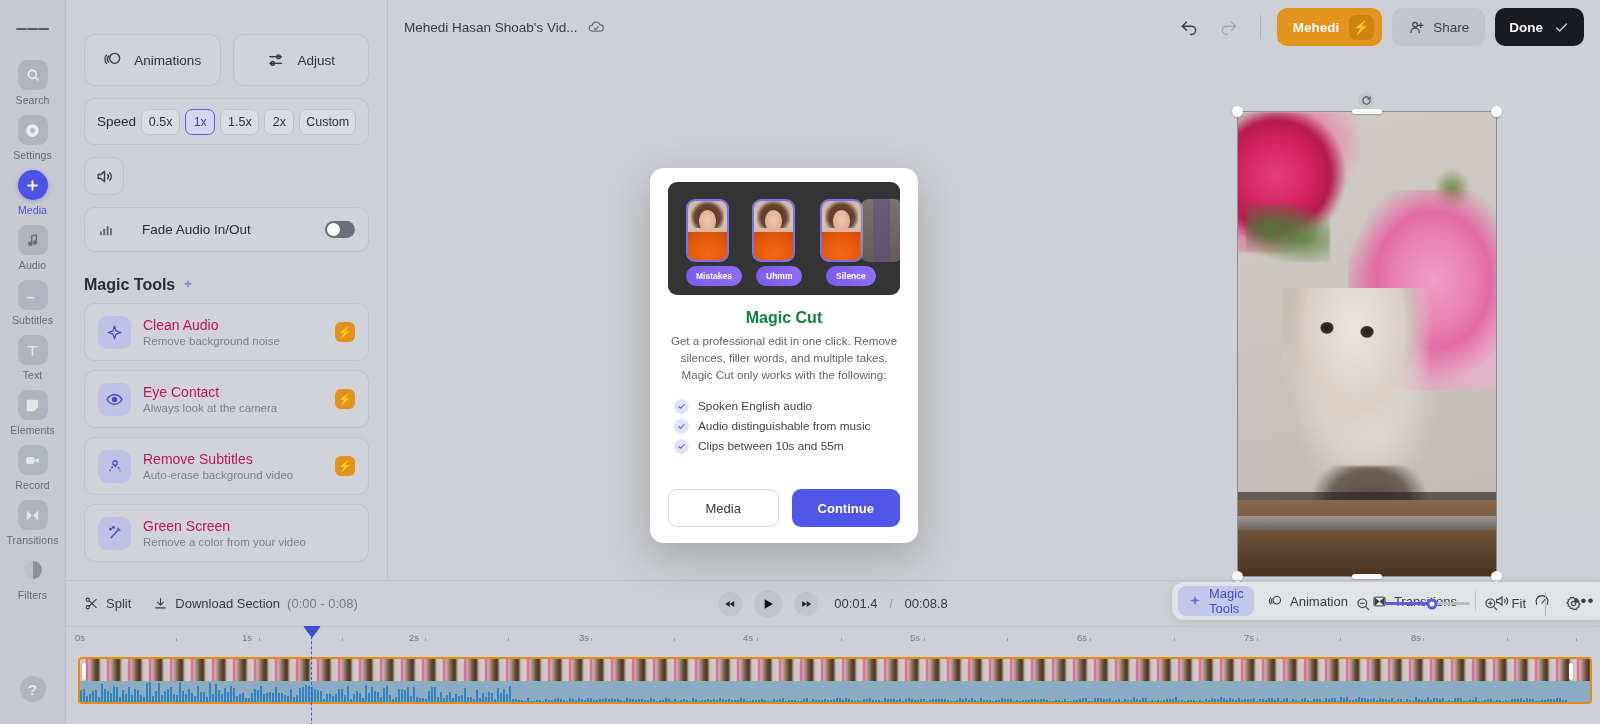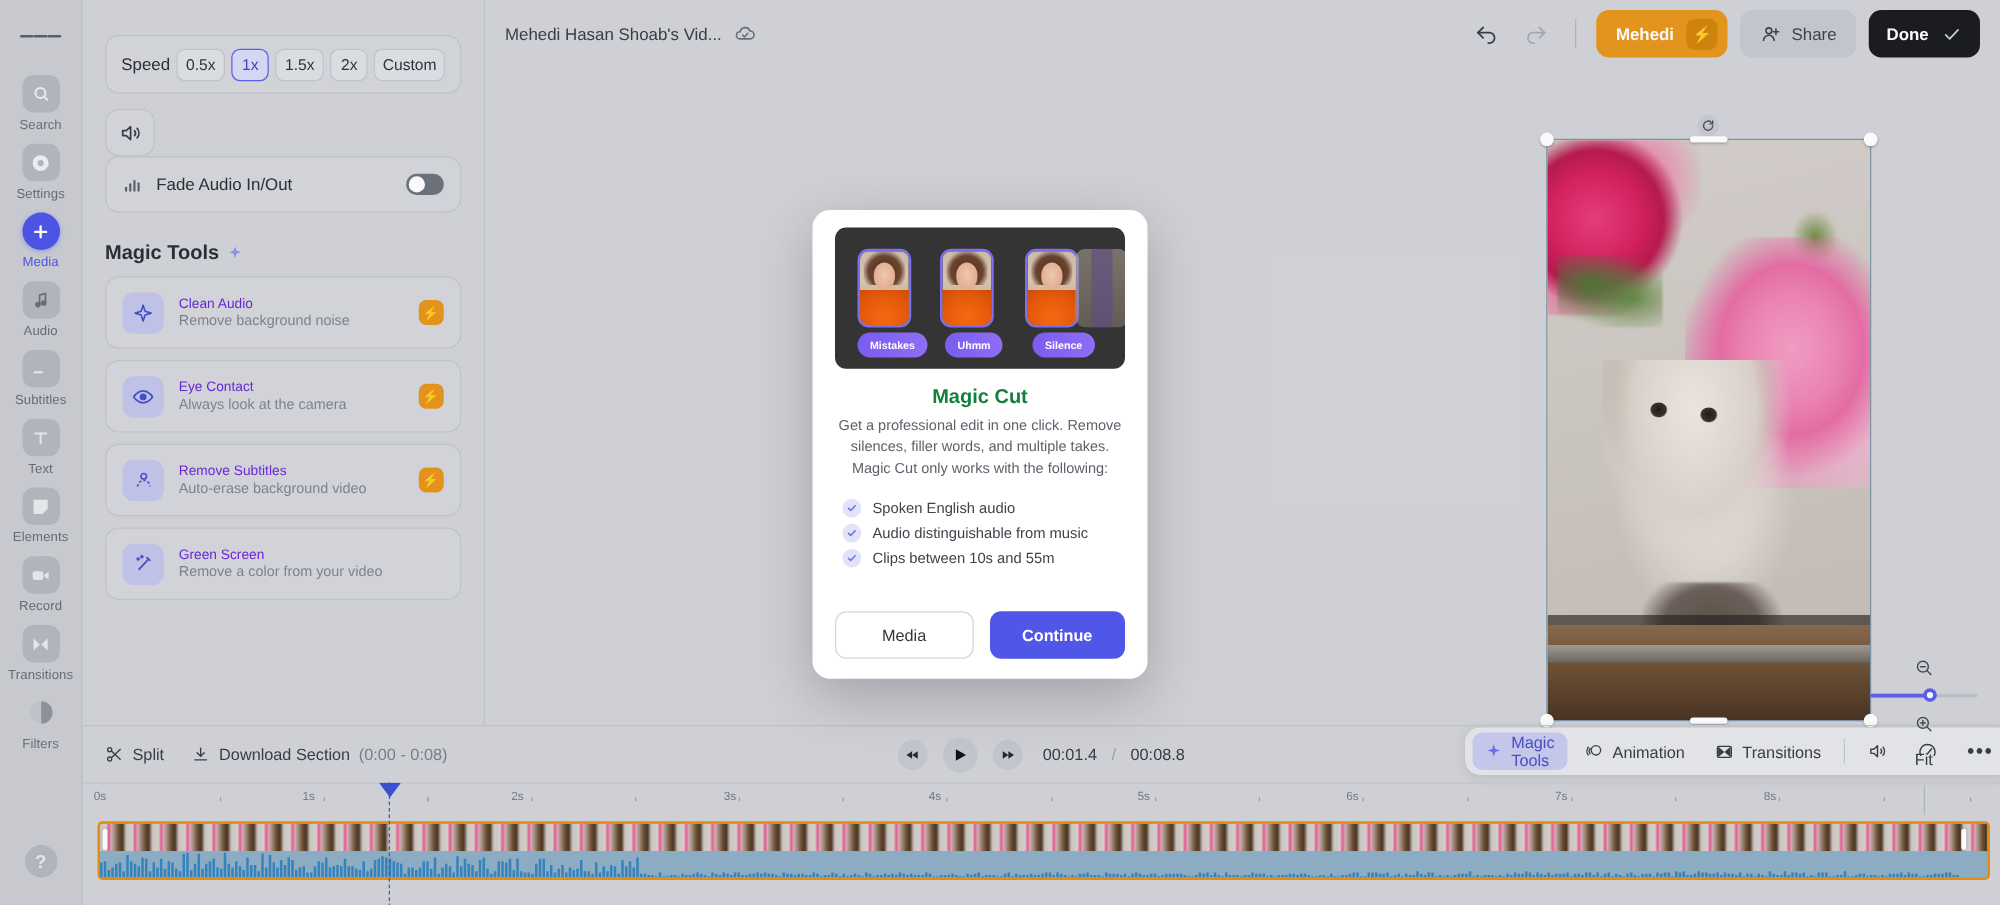--- a/index.html
+++ b/index.html
@@ -83,34 +83,34 @@
     display: flex; align-items: center; padding: 0 8px 0 12px; gap: 10px;
   }
   .track { position: relative; flex: 1; height: 3px; background: #bfc2c8; border-radius: 2px; cursor: pointer;}
   .track .fill { position: absolute; left: 0; top: 0; height: 3px; width: 32%; background: #5b62ea; border-radius: 2px;}
   .track .knob {
     position: absolute; left: 32%; top: 50%; transform: translate(-50%,-50%);
     width: 13px; height: 13px; border-radius: 50%; background: #fff; border: 3px solid #5b62ea;
   }
   .volval { font-size: 12.5px; color: #3a3d44; background: #cdcfd4; border-radius: 6px; padding: 4px 7px; }
 
-  .faderow { height: 45px; border: 1px solid #c3c6cc; border-radius: 11px; background: #d6d8dc;
-    display: flex; align-items: center; padding: 0 13px; gap: 11px; }
+  .faderow { margin-top: 12px; height: 45px; border: 1px solid #c3c6cc; border-radius: 11px; background: #d6d8dc;
+    display: flex; align-items: center; padding: 0 13px; gap: 28px; }
   .fade-lbl { font-size: 13.5px; margin-right: auto; }
   .toggle { width: 30px; height: 17px; border-radius: 9px; background: #6f737c; position: relative; cursor: pointer; }
   .toggle .dot { position: absolute; left: 2px; top: 2px; width: 13px; height: 13px; border-radius: 50%; background: #fff; }
 
   .mt-head { margin-top: 24px; font-size: 16px; font-weight: bold; display: flex; align-items: center; gap: 6px;}
   .mt-item {
     margin-top: 9px; height: 58px; border: 1px solid #c3c6cc; border-radius: 11px; background: #d6d8dc;
     display: flex; align-items: center; padding: 0 13px; gap: 12px; cursor: pointer;
   }
   .mt-ico { width: 33px; height: 33px; border-radius: 9px; background: #c3c5ea; display:flex; align-items:center; justify-content:center; color:#4850c9;}
   .mt-txt { flex: 1; }
-  .mt-t { font-size: 11px; color: #6d28d9; }
+  .mt-t { font-size: 14px; color: #be185d; }
   .mt-s { font-size: 11.5px; color: #81858e; margin-top: 2px; }
   .bolt { width: 20px; height: 20px; border-radius: 6px; background: #e8951c; display:flex; align-items:center;justify-content:center; color:#fff; font-size:11px;}
 
   
   .topbar { position: absolute; left: 388px; top: 0; right: 0; height: 54px; display: flex; align-items: center; padding: 0 16px; }
   .proj-name { font-size: 13.5px; color: #3b3e45; }
   .cloud { margin-left: 10px; color: #6c7079; display: flex; align-items: center; cursor: pointer;}
   .top-right { margin-left: auto; display: flex; align-items: center; gap: 10px; }
   .icobtn { width: 30px; height: 30px; display: flex; align-items:center; justify-content:center; cursor: pointer; color: #3b3e45;}
   .icobtn.dis { color: #a8abb2; }
@@ -198,21 +198,21 @@
     border-top: 1px solid #c2c5cb;
     display: flex; align-items: center; padding: 0 18px; gap: 22px;
   }
   .tlbtn { display: flex; align-items: center; gap: 7px; font-size: 13px; color: #3b3e45; cursor: pointer; }
   .tlbtn .muted { color: #7b7f88; }
   .tl-center { position: absolute; left: 50%; transform: translateX(-50%); display: flex; align-items: center; gap: 12px; }
   .rbtn { width: 24px; height: 24px; border-radius: 50%; background: #c6c9cf; display:flex;align-items:center;justify-content:center; cursor:pointer; color:#24272d;}
   .rbtn.big { width: 28px; height: 28px; }
   .tcode { font-size: 13px; color: #3b3e45; margin-left: 4px;}
   .tcode .sep { color: #9a9ea6; margin: 0 8px; }
-  .tl-right { margin-left: auto; display: flex; align-items: center; gap: 13px; flex-direction: column; }
+  .tl-right { margin-left: auto; display: flex; align-items: center; gap: 13px; }
   .ztrack { position: relative; width: 86px; height: 3px; background: #bfc2c8; border-radius: 2px; cursor: pointer;}
   .ztrack .zfill { position: absolute; left:0; top:0; height: 3px; width: 56%; background:#5b62ea; border-radius:2px;}
   .ztrack .zknob { position: absolute; left: 56%; top:50%; transform: translate(-50%,-50%); width: 11px; height: 11px; border-radius:50%; background:#fff; border: 3px solid #5b62ea;}
   .fitlbl { font-size: 13px; color: #3b3e45; cursor: pointer; }
 
   .ruler { position: absolute; left: 66px; top: 626px; right: 0; height: 24px; border-top: 1px solid #c5c8ce; }
   .tick { position: absolute; top: 11px; width: 1px; height: 3px; background: #9c9fa7; }
   .ticklbl { position: absolute; top: 5px; font-size: 9.5px; color: #797d86; transform: translateX(-1px); }
 
   .trackarea { position: absolute; left: 66px; top: 650px; right: 0; bottom: 0; }
@@ -379,20 +379,42 @@
           </svg>
       </div>
       <div class="rail-lbl">Filters</div>
     </div>
 
     <div class="rail-help">?</div>
   </div>
 
   <div class="panel">
 
+    <div class="row2">
+      <div class="card">
+        <span>
+          <svg width="20" height="20" viewBox="0 0 24 24" fill="none" stroke="#3a3d44" stroke-width="1.7">
+              <circle cx="14" cy="10" r="6"></circle>
+              <path d="M7 15a6 6 0 0 1 0-8M4.5 16.5a8.5 8.5 0 0 1 0-11"></path>
+            </svg>
+        </span>
+        <span>Animations</span>
+      </div>
+      <div class="card">
+        <span>
+          <svg width="20" height="20" viewBox="0 0 24 24" fill="none" stroke="#3a3d44" stroke-width="1.7">
+              <line x1="4" y1="8" x2="19" y2="8"></line>
+              <circle cx="15" cy="8" r="2.2"></circle>
+              <line x1="4" y1="16" x2="19" y2="16"></line>
+              <circle cx="8" cy="16" r="2.2"></circle>
+            </svg>
+        </span>
+        <span>Adjust</span>
+      </div>
+    </div>
 
     <div class="group speed">
       <div class="speed-lbl">Speed</div>
       <div class="chip">0.5x</div>
       <div class="chip sel">1x</div>
       <div class="chip">1.5x</div>
       <div class="chip">2x</div>
       <div class="chip">Custom</div>
     </div>
 

